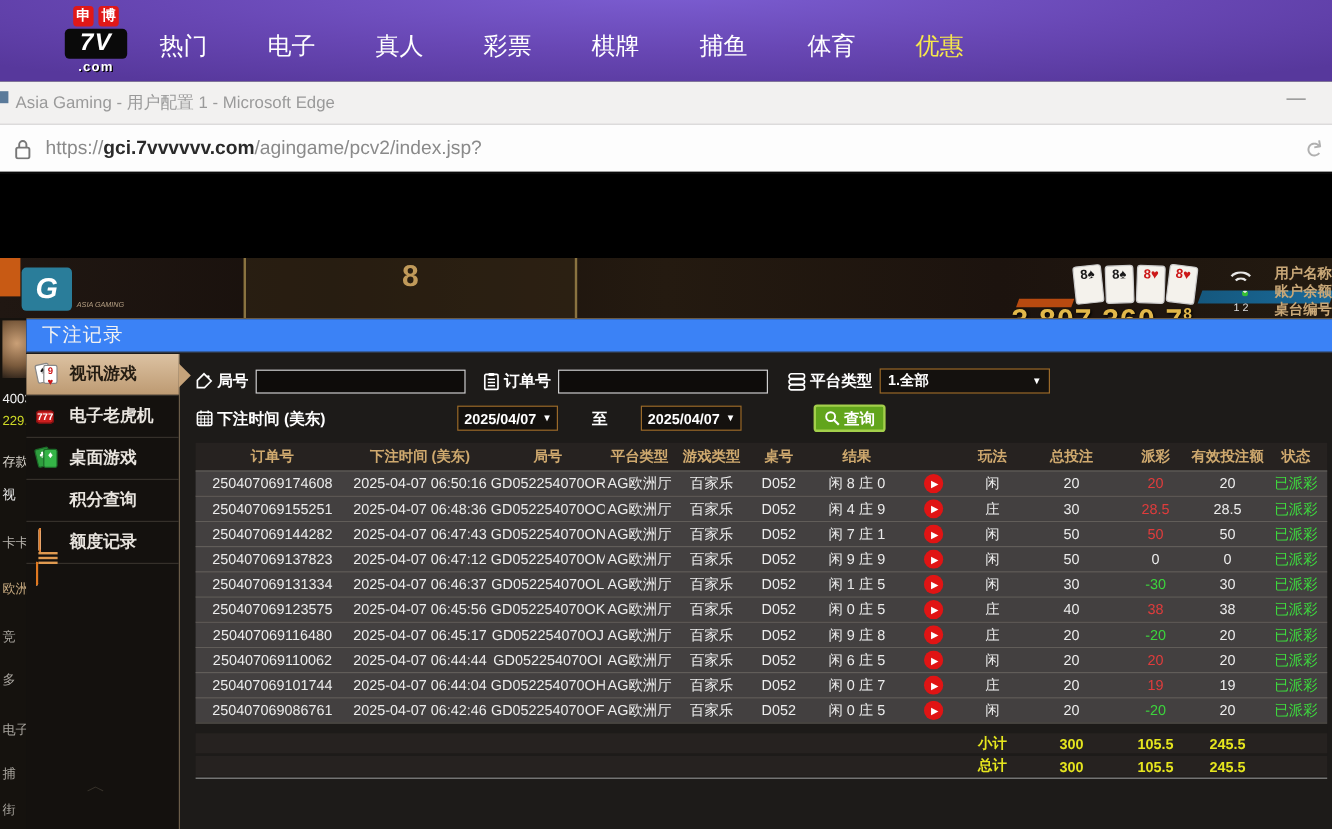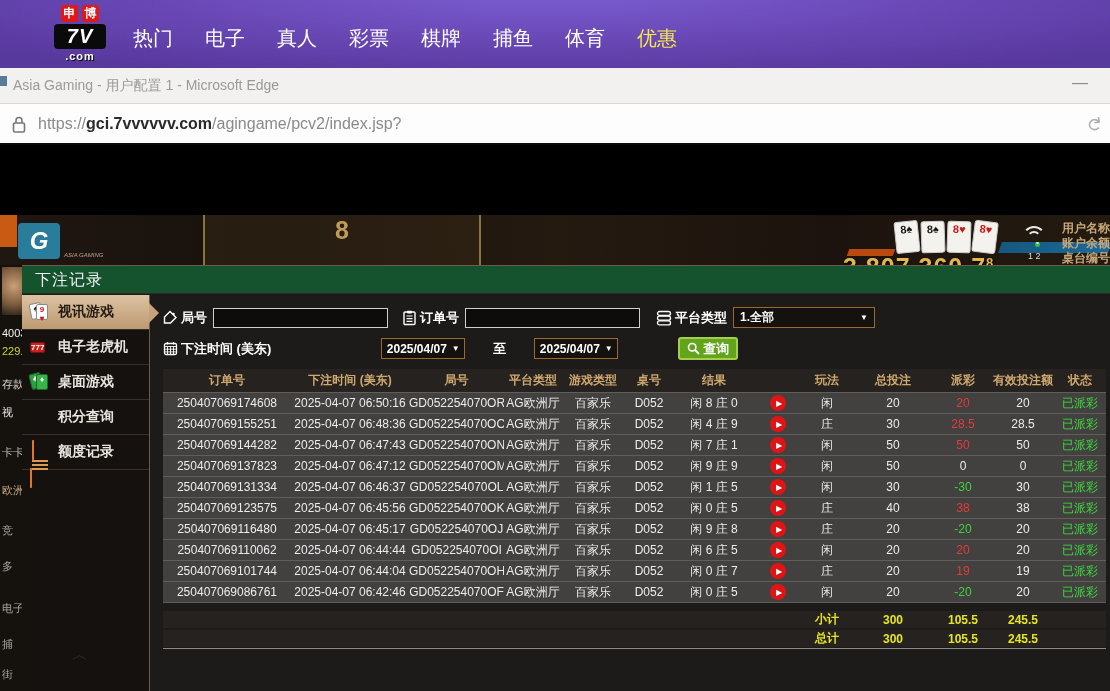--- a/index.html
+++ b/index.html
@@ -11,21 +11,21 @@
   #site-nav { position:absolute; left:0; top:0; width:1110px; height:68px;
     background:radial-gradient(ellipse 70% 130% at 50% -10%, #7c5ed2 0%, #6847b4 55%, #57389c 100%); }
   #logo { position:absolute; left:48px; top:5px; width:64px; text-align:center; }
   #logo-top { display:flex; gap:4px; justify-content:center; }
   .logo-sq { width:17px; height:17px; background:#e01818; border-radius:3px; color:#fff;
     font-size:12px; font-weight:bold; line-height:17px; }
   #logo-mid { margin-top:2px; width:52px; margin-left:6px; height:25px; background:#0a0a0a; border-radius:4px;
     color:#fff; font-size:20px; font-weight:bold; font-style:italic; line-height:25px; letter-spacing:1px;}
   #logo-bot { color:#fff; font-weight:bold; font-size:11px; letter-spacing:1px;
     text-shadow:1px 1px 0 #000; margin-top:1px;}
-  #nav-items { position:absolute; left:133px; top:0; height:76px; display:flex; align-items:center; gap:32px; }
+  #nav-items { position:absolute; left:133px; top:0; height:76px; display:flex; align-items:center; gap:50px; }
   .nav-item { color:#fff; font-size:20px; width:40px; text-align:center; cursor:pointer; }
   .nav-item.active { color:#f7e84b; }
 
   
   #title-bar { position:absolute; left:0; top:68px; width:1110px; height:36px; background:#f2f1f0;
     border-bottom:1px solid #d9d8d6; }
   #win-icon { position:absolute; left:0px; top:8px; width:7px; height:10px; background:#5a7a9a; }
   #win-title { position:absolute; left:13px; top:9px; font-size:14px; color:#9a9a9a; }
   #win-minimize { position:absolute; right:22px; top:6px; color:#888; font-size:16px; cursor:pointer; }
   #url-bar { position:absolute; left:0; top:104px; width:1110px; height:41px; background:#fdfdfd;
@@ -71,21 +71,21 @@
 
   
   #left-strip { position:absolute; left:0; top:265px; width:22px; height:426px; background:#15120e; overflow:hidden; }
   #avatar-blob { position:absolute; left:2px; top:2px; width:20px; height:48px;
     background:radial-gradient(circle at 60% 40%, #caa077 0%, #7a5a3c 60%, #2a2018 100%); }
   .frag { position:absolute; left:2px; font-size:11px; white-space:nowrap; }
 
   
   #modal { position:absolute; left:22px; top:265px; width:1088px; height:426px; background:#1d1b19;
     border-top:1px solid #6a5c48; }
-  #modal-title { height:28px; background:#14532d; color:#f2f2f2; font-size:16px; line-height:28px;
+  #modal-title { height:28px; background:#3b82f6; color:#f2f2f2; font-size:16px; line-height:28px;
     padding-left:13px; letter-spacing:1px; border-bottom:1px solid #2c2a26; }
   #sidebar { position:absolute; left:0; top:29px; width:128px; height:397px; background:#14110e;
     border-right:1px solid #6a5c48; }
   .side-item { position:relative; height:35px; display:flex; align-items:center; gap:8px; padding-left:8px;
     border-bottom:1px solid #35302a; color:#e8e4de; font-size:14px; font-weight:bold; cursor:pointer; }
   .side-item.active { background:linear-gradient(180deg,#dcc2a2,#bd9a72); color:#241c12; }
   .side-item.active::after { content:""; position:absolute; right:-10px; top:8px;
     border-left:10px solid #c6a37a; border-top:10px solid transparent; border-bottom:10px solid transparent; }
   .side-icon { width:20px; height:20px; position:relative; flex:0 0 20px; }
   .mini-card { position:absolute; width:12px; height:16px; background:#fff; border:1px solid #888;

